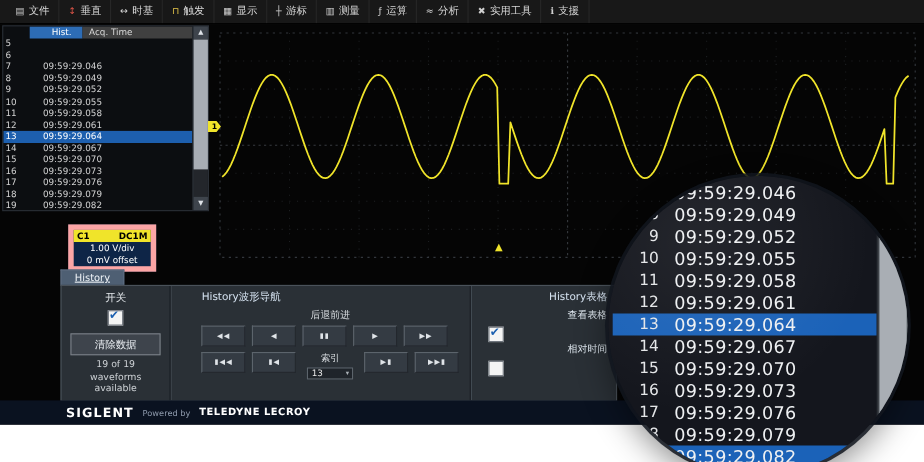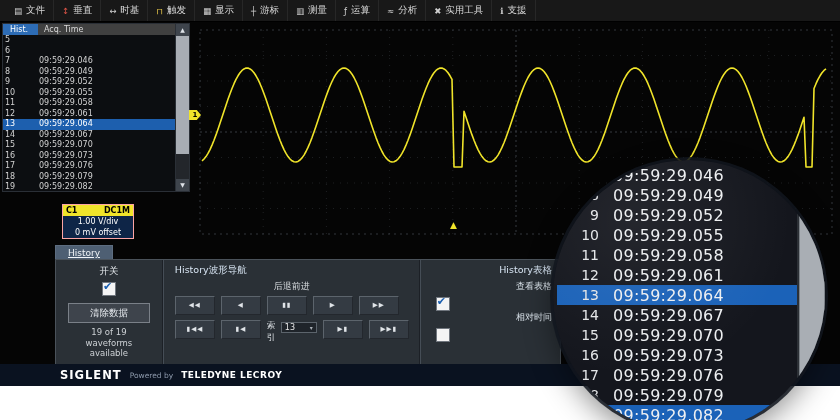--- a/index.html
+++ b/index.html
@@ -11,67 +11,67 @@
     border-bottom:1px solid #000;display:flex;align-items:center;padding-left:6px;box-sizing:border-box;}
   .mitem{display:flex;align-items:center;gap:4px;padding:0 8px;height:100%;font-size:9.5px;
     color:#d8d8d8;border-right:1px solid #272727;white-space:nowrap;cursor:default;}
   .mitem .micon{font-size:8.5px;}
 
   
   .hist-panel{position:absolute;left:2px;top:23px;width:188px;height:169px;display:flex;
     background:#0c0e11;border:1px solid #2a2f36;box-sizing:border-box;}
   .hist-list{flex:1;display:flex;flex-direction:column;overflow:hidden;}
   .hist-header{display:flex;height:11px;font-size:8px;line-height:11px;}
-  .hh1{width:28px;background:#2d6cb5;color:#fff;padding-left:7px;}
+  .hh1{width:28px;background:#2d6cb5;color:#fff;padding-left:20px;margin-left:24px;}
   .hh2{flex:1;background:#404040;color:#d8d8d8;padding-left:6px;}
   .hrow{display:flex;height:10.5px;font-size:8px;line-height:10.5px;color:#d2d2d2;}
   .hrow.sel{background:#1d5fae;color:#fff;}
   .hrow .hn{width:28px;padding-left:2px;}
   .hrow .ht{flex:1;padding-left:6px;}
   .vscroll{width:13px;display:flex;flex-direction:column;background:#23262b;border-left:1px solid #2a2f36;}
   .sb-btn{height:12px;background:#3e444c;color:#dfe3e8;font-size:6px;text-align:center;line-height:12px;}
   .sb-track{flex:1;position:relative;}
   .sb-thumb{position:absolute;left:0;top:0;width:100%;height:118px;background:#a8adb4;}
 
   
   .wave{position:absolute;left:188px;top:22px;}
   .chan-marker{position:absolute;left:189px;top:110px;width:12px;height:10px;background:#f0e42a;
     color:#000;font-size:7px;font-weight:bold;text-align:center;line-height:10px;
     clip-path:polygon(0 0,65% 0,100% 50%,65% 100%,0 100%);}
   .trig-marker{position:absolute;left:450px;top:221px;color:#f0e42a;font-size:9px;line-height:9px;}
 
   
-  .c1-badge{position:absolute;left:62px;top:204px;width:70px;background:#0e2547;border:1px solid #fca5a5;}
+  .c1-badge{position:absolute;left:62px;top:204px;width:70px;background:#0e2547;border:5px solid #fca5a5;}
   .c1-top{display:flex;justify-content:space-between;background:#f0e42a;color:#000;
     font-size:8px;font-weight:bold;padding:1px 3px;}
   .c1-line{color:#fff;font-size:8px;padding:1px 3px;text-align:center;}
 
   
   .dlg-tab{position:absolute;left:55px;top:245px;width:58px;height:15px;background:#4e5f73;
     border:1px solid #5d6d80;border-bottom:none;color:#f0f4f8;font-size:9px;text-align:center;
     line-height:14px;box-sizing:border-box;text-decoration:underline;}
   .dialog{position:absolute;left:55px;top:259px;width:506px;height:106px;background:#2a3036;
     border:1px solid #4a525a;box-sizing:border-box;display:flex;overflow:hidden;}
   .sec{position:relative;box-sizing:border-box;}
   .sec+.sec{border-left:1px solid #1c2026;box-shadow:inset 1px 0 0 #454d56;}
   .sec-switch{width:112px;display:flex;flex-direction:column;align-items:center;padding-top:5px;}
   .lbl{font-size:9.5px;color:#e4e8ec;}
   .checkbox{width:12px;height:12px;background:#f4f4f4;border:1px solid #70767e;margin-top:4px;position:relative;}
   .checkbox .chk{position:absolute;left:0;top:-2px;color:#1b5fb0;font-size:11px;line-height:12px;}
   .btn-clear{margin-top:7px;width:82px;height:20px;background:#3e444c;border:1px solid #7a8088;
     color:#e8ecf0;font-size:9.5px;font-family:inherit;}
   .status{margin-top:4px;text-align:center;font-size:8.5px;line-height:10.5px;color:#ced2d6;}
-  .sec-nav{flex:1;padding:4px 10px 0 12px;}
+  .sec-nav{flex:1;padding:4px 10px 0 28px;}
   .sec-title{font-size:9.5px;color:#d7e4f2;margin-bottom:3px;}
   .nav-lbls{display:flex;justify-content:center;font-size:9px;color:#d8dce0;padding:0 2px;margin-bottom:3px;}
   .nav-row{display:flex;gap:6px;margin-bottom:5px;align-items:flex-start;}
   .nav-btn{width:40px;height:19px;background:#343b43;border:1px solid #5c646c;
     border-bottom-color:#23272d;border-right-color:#23272d;color:#e0e4e8;font-size:6.5px;
     text-align:center;line-height:17px;letter-spacing:1px;box-sizing:border-box;}
-  .spin-cell{width:50px;display:flex;flex-direction:row;align-items:flex-start;}
+  .spin-cell{width:50px;display:flex;flex-direction:column;align-items:center;}
   .spin-lbl{font-size:8.5px;color:#dce0e4;}
   .spin-box{margin-top:2px;width:42px;height:11px;background:#1f242a;border:1px solid #5c646c;
     color:#e8e8e8;font-size:8px;line-height:10px;display:flex;justify-content:space-between;
     padding:0 3px;box-sizing:border-box;}
   .spin-arrow{font-size:6px;color:#aab0b6;}
   .sec-table{width:148px;padding:4px 8px 0 14px;text-align:right;}
   .lbl2{font-size:9px;color:#dce4ec;margin-top:0;}
   .sec-table .checkbox{margin-left:2px;}
 
   

